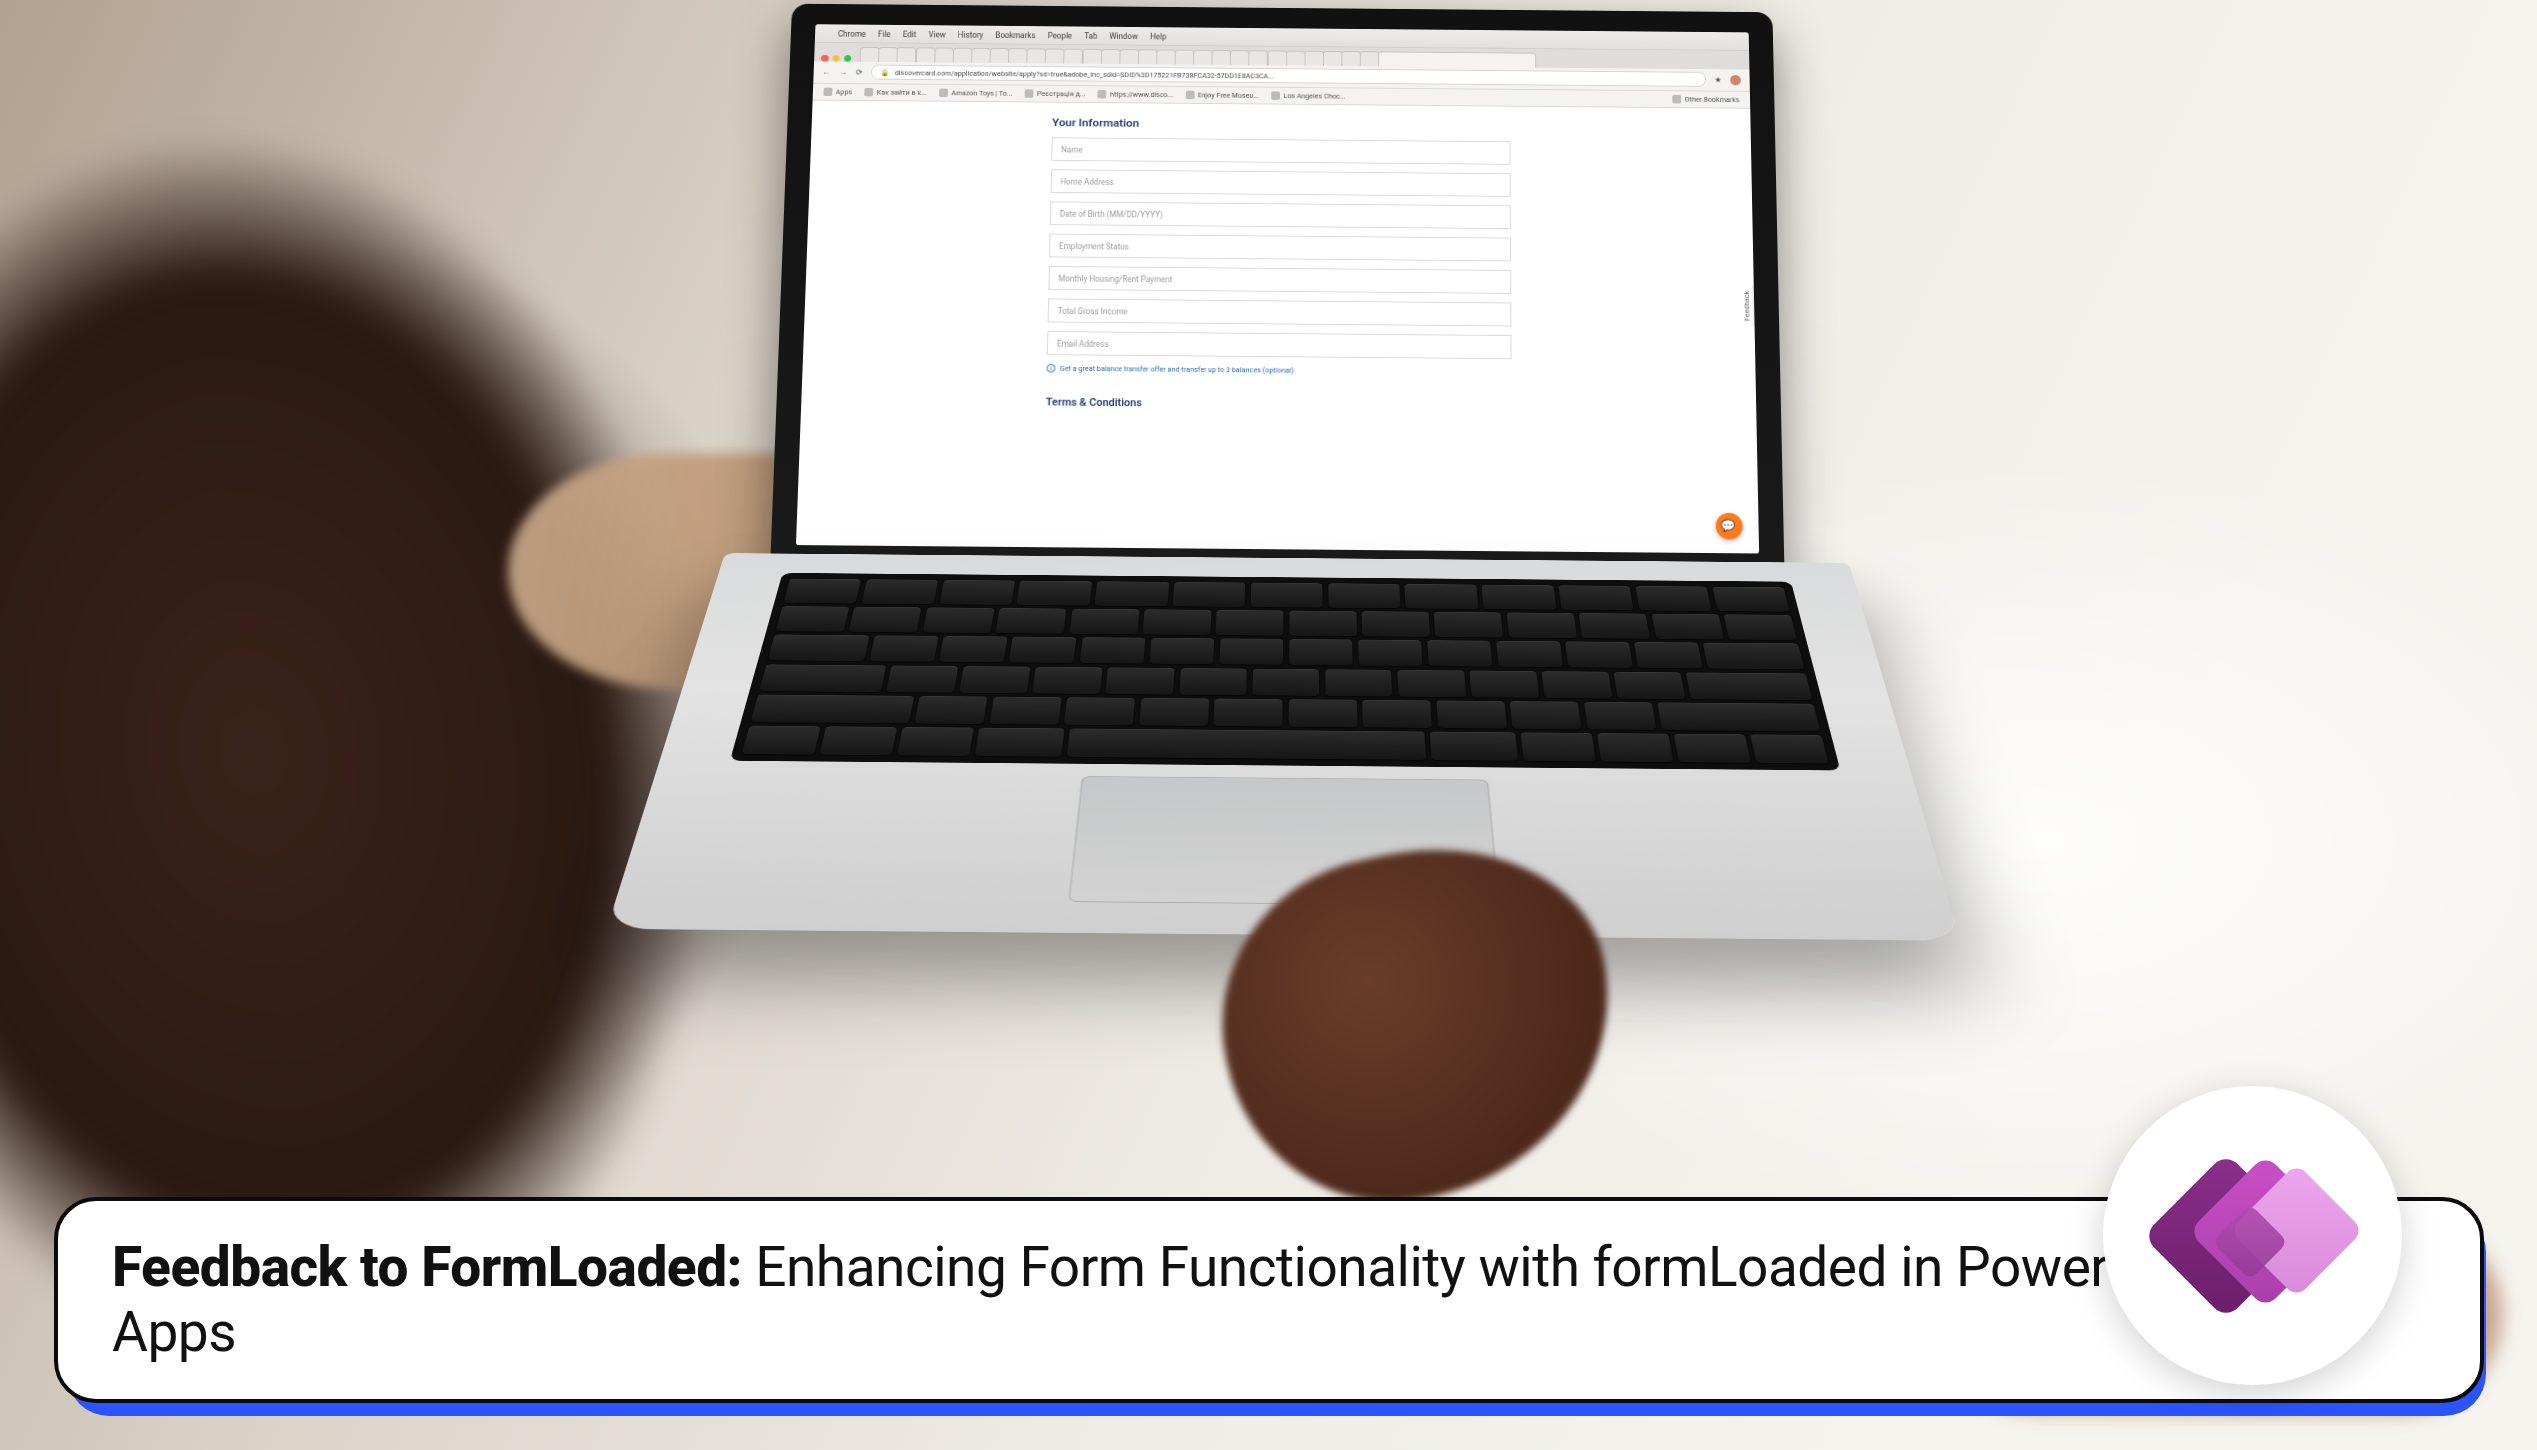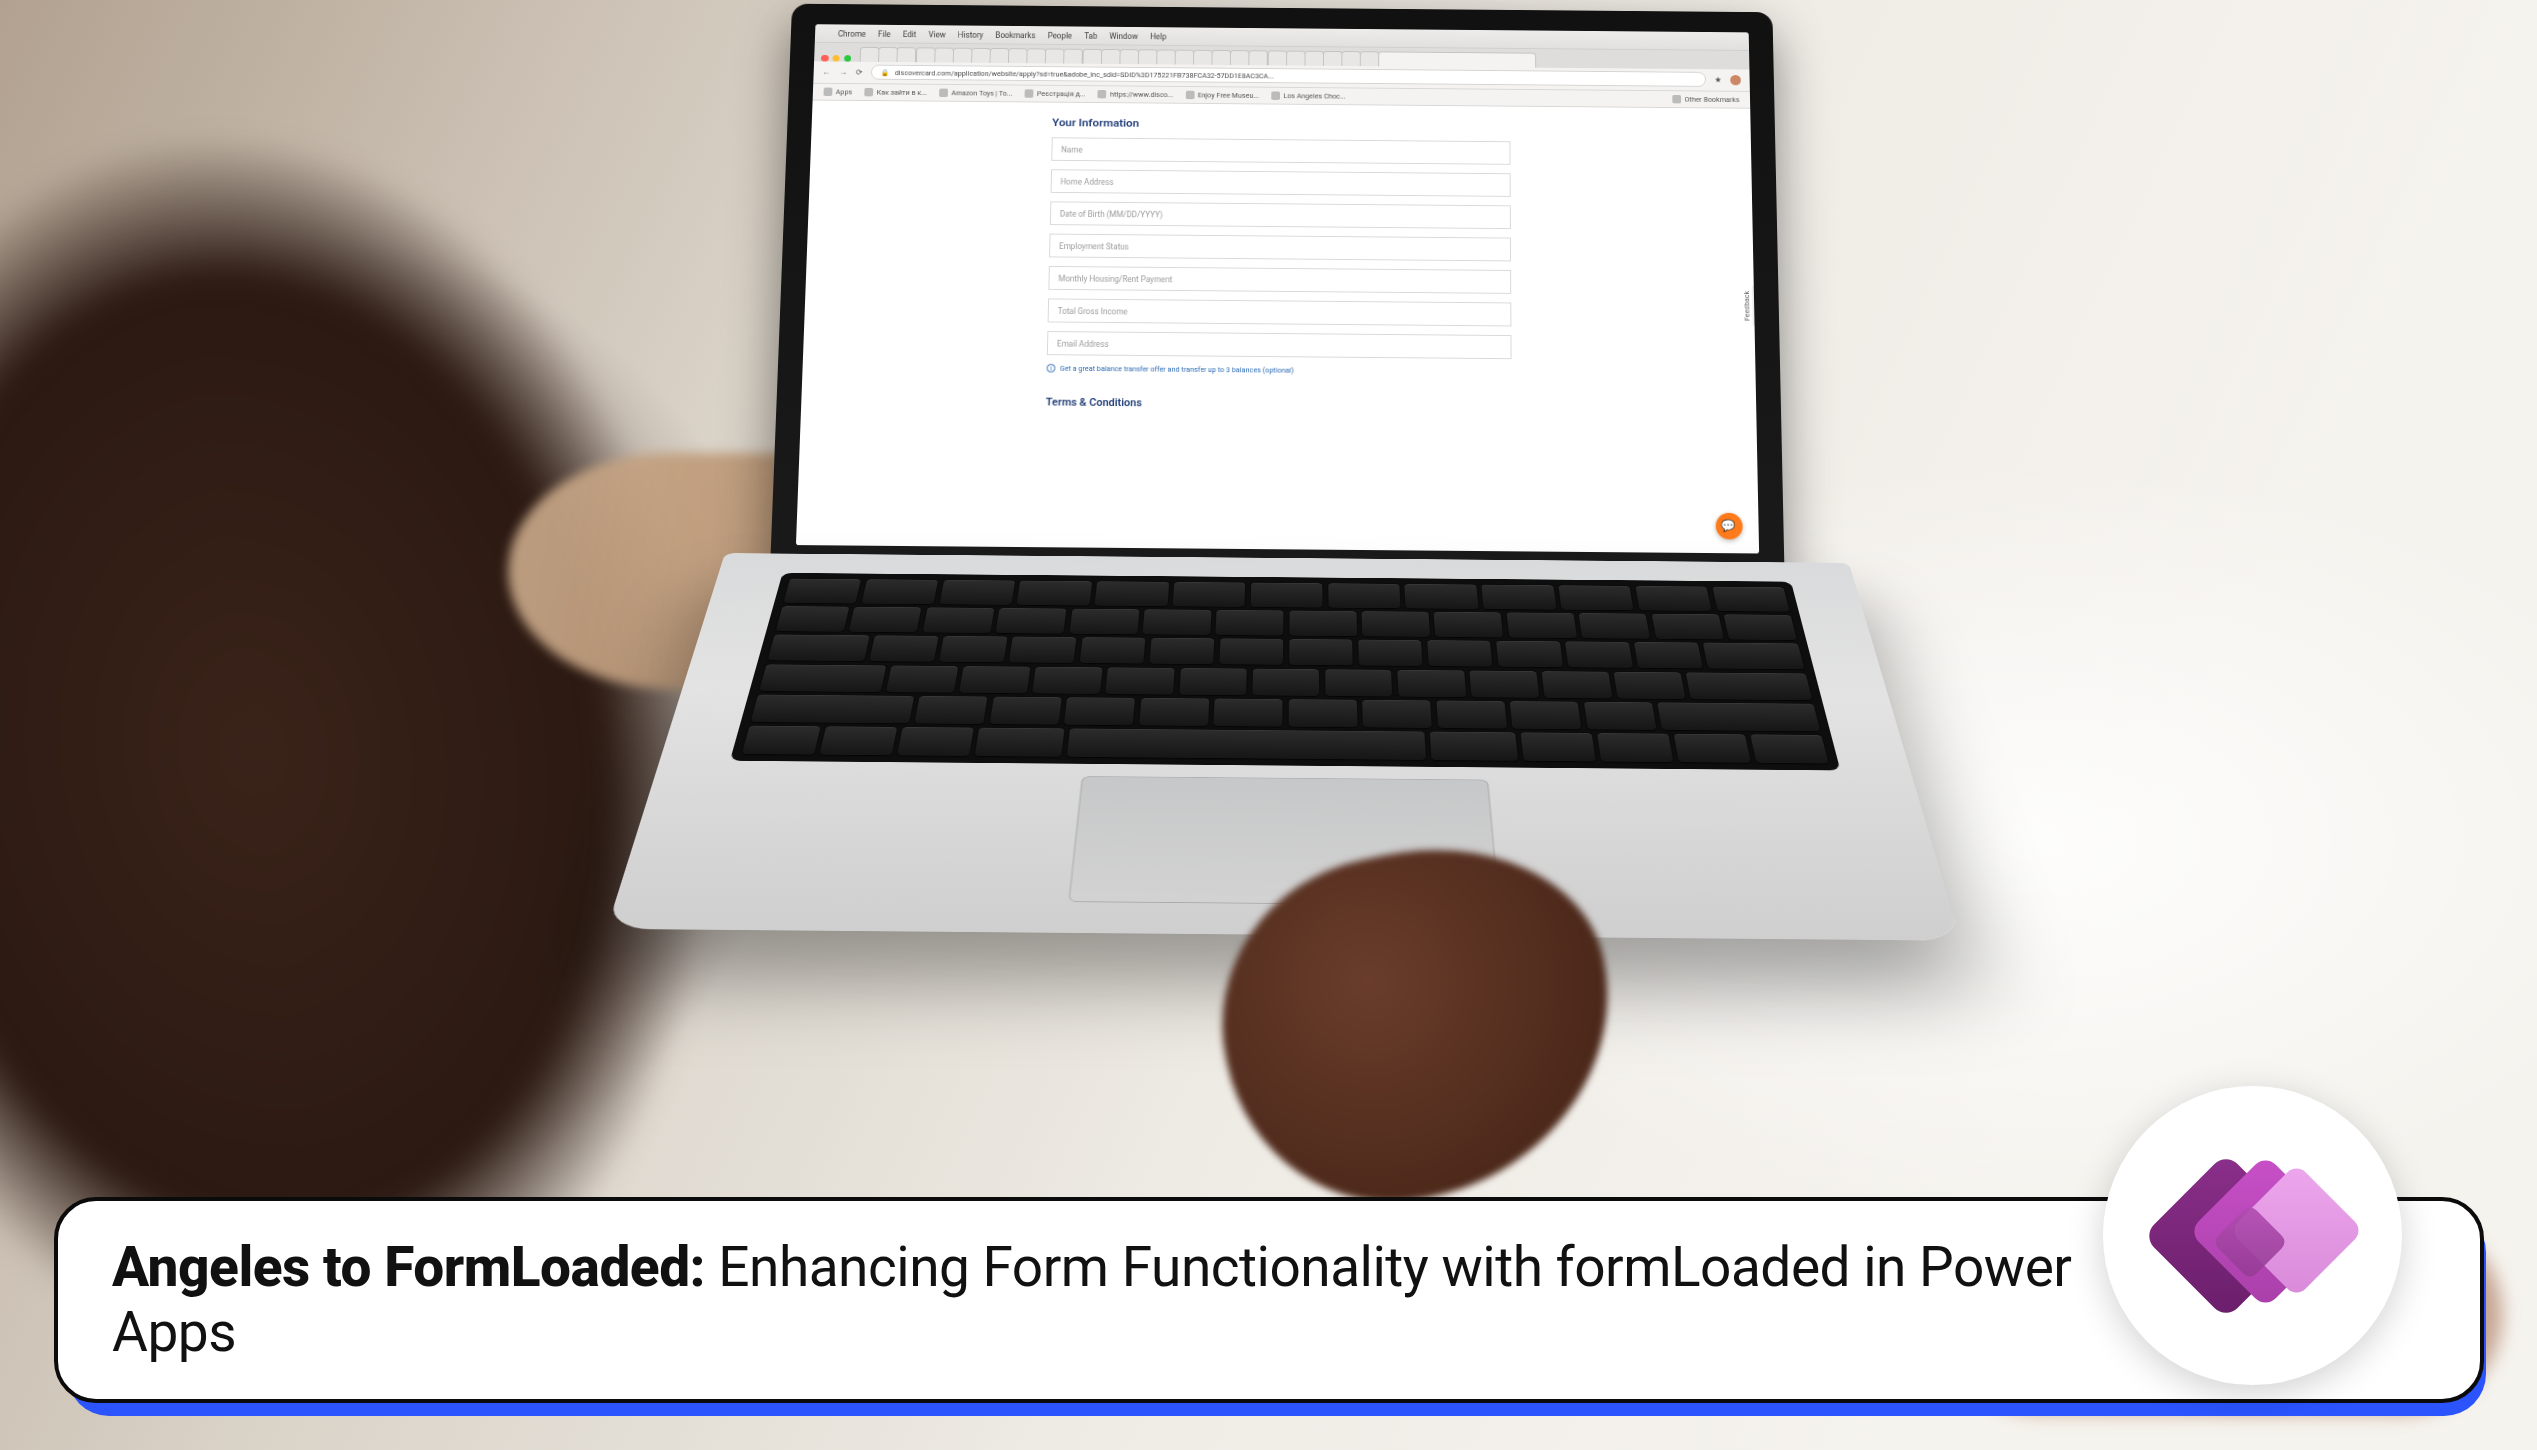--- a/index.html
+++ b/index.html
@@ -593,21 +593,21 @@
     <div class="trackpad"></div>
   </div>
 </div>
 
 <div class="hand"></div>
 
 <div class="banner-wrap">
   <div class="banner-shadow"></div>
   <div class="banner">
     <div class="banner-text">
-      <span class="bold">Angeles to FormLoaded:</span><span> Enhancing Form Functionality with formLoaded in Power Apps</span>
+      <span class="bold">Feedback to FormLoaded:</span><span> Enhancing Form Functionality with formLoaded in Power Apps</span>
     </div>
   </div>
 
   <div class="badge">
     <div class="badge-bg"></div>
     <div class="pa-logo">
       <div class="pa-shape pa-dark"></div>
       <div class="pa-shape pa-mid"></div>
       <div class="pa-shape pa-light"></div>
       <div class="pa-accent"></div>

